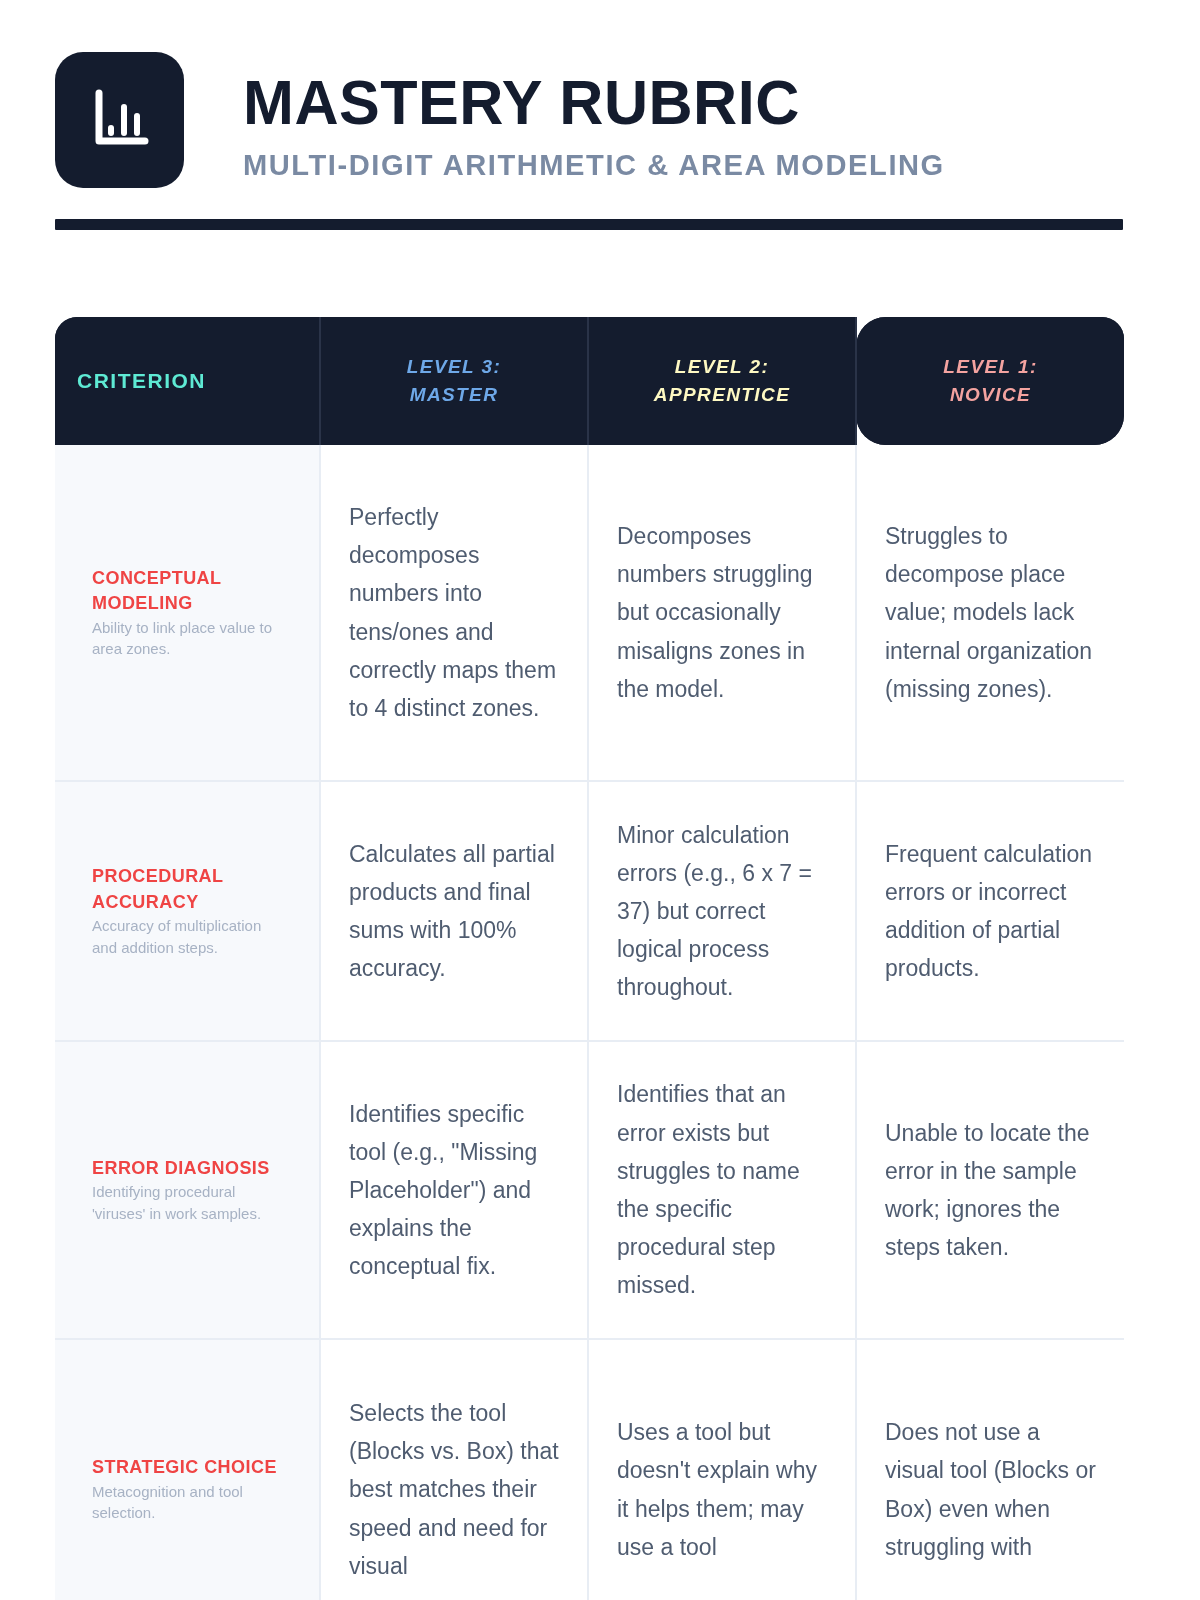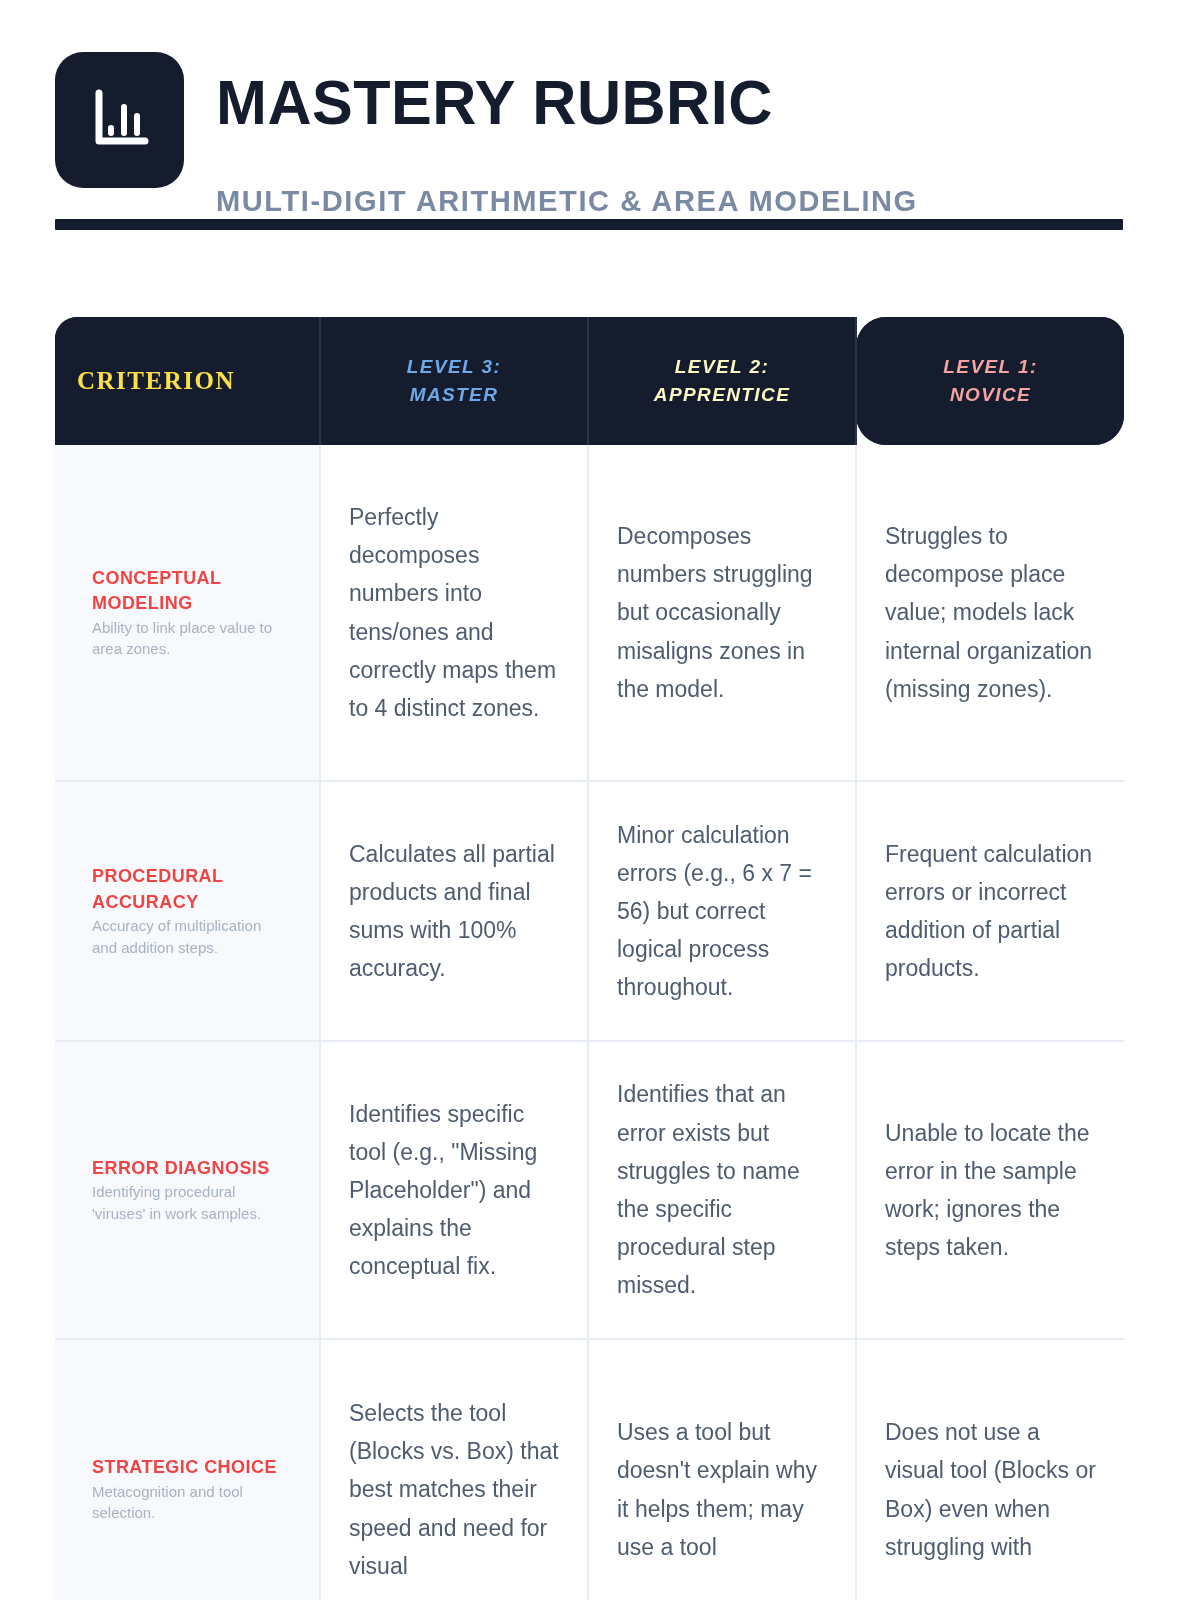--- a/index.html
+++ b/index.html
@@ -41,25 +41,24 @@
     background: #141C2E;
     border-radius: 28px;
     flex: 0 0 auto;
     display: flex;
     align-items: center;
     justify-content: center;
   }
   .logo-tile svg { display: block; }
 
   .title-block {
-    margin-left: 32px;
+    margin-left: 59px;
     padding-top: 18px;
     display: flex;
     flex-direction: column;
-    gap: 36px;
   }
 
   .main-title {
     font-family: "Liberation Sans", sans-serif;
     font-size: 63px;
     font-weight: 700;
     letter-spacing: 0.5px;
     color: #141C2E;
     line-height: 1.02;
     margin: 0;
@@ -116,26 +115,26 @@
   .rubric-table thead th:last-child { border-right: none; border-radius: 30px; }
   .rubric-table thead th:first-child {
     border-top-left-radius: 22px;
   }
   .rubric-table thead th:last-child {
     border-top-right-radius: 22px;
   }
 
   .th-criterion {
     text-align: left;
-    font-size: 25px;
+    font-size: 21px;
     font-weight: 700;
     letter-spacing: 1.5px;
-    color: #fde047;
+    color: #5eead4;
     text-transform: uppercase;
-    font-family: Liberation Serif, serif;
+    font-family: Liberation Sans, sans-serif;
   }
 
   .th-level {
     text-align: center;
     font-size: 19px;
     font-weight: 700;
     font-style: italic;
     letter-spacing: 1.4px;
     line-height: 1.45;
     text-transform: uppercase;
@@ -264,21 +263,21 @@
 
       <tr class="row-1">
         <td class="td-criterion">
           <div class="crit-title">PROCEDURAL ACCURACY</div>
           <div class="crit-desc">Accuracy of multiplication and addition steps.</div>
         </td>
         <td>
           <div class="cell-text">Calculates all partial products and final sums with 100% accuracy.</div>
         </td>
         <td>
-          <div class="cell-text">Minor calculation errors (e.g., 6 x 7 = 56) but correct logical process throughout.</div>
+          <div class="cell-text">Minor calculation errors (e.g., 6 x 7 = 37) but correct logical process throughout.</div>
         </td>
         <td>
           <div class="cell-text">Frequent calculation errors or incorrect addition of partial products.</div>
         </td>
       </tr>
 
       <tr class="row-2">
         <td class="td-criterion">
           <div class="crit-title">ERROR DIAGNOSIS</div>
           <div class="crit-desc">Identifying procedural 'viruses' in work samples.</div>

